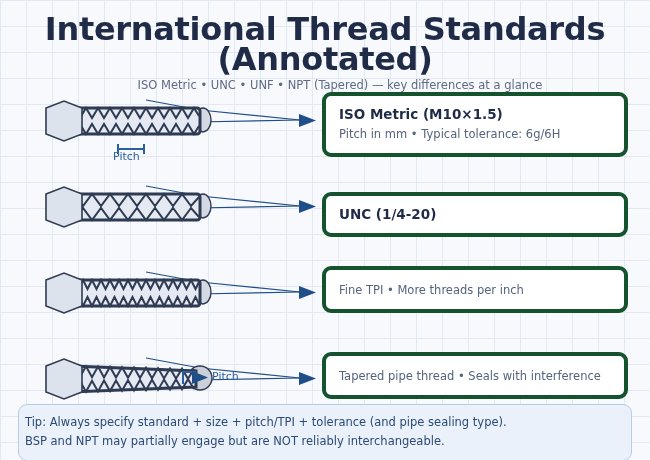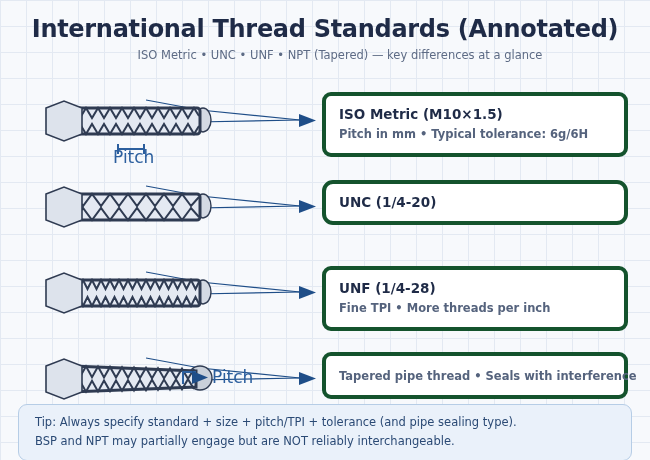--- a/index.html
+++ b/index.html
@@ -36,21 +36,21 @@
 
   
   #header {
     position: absolute;
     left: 0; top: 14px;
     width: 650px;
     text-align: center;
   }
 
   #page-title {
-    font-size: 24px;
+    font-size: 32px;
     font-weight: bold;
     color: #1f2b47;
     letter-spacing: -0.3px;
     line-height: 30px;
   }
 
   #page-subtitle {
     font-size: 11.5px;
     color: #5d6b85;
     line-height: 18px;
@@ -79,61 +79,60 @@
   .anno-card {
     position: absolute;
     left: 322px;
     width: 306px;
     background: #ffffff;
     border: 4px solid #14532d;
     border-radius: 9px;
     padding: 9px 13px 10px 13px;
   }
   .anno-card.c0 { top: 92px; }
-  .anno-card.c1 { top: 180px; border-radius: 11px; }
+  .anno-card.c1 { top: 192px; }
   .anno-card.c2 { top: 266px; }
   .anno-card.c3 { top: 352px; }
 
   .anno-title {
     font-size: 13.5px;
     font-weight: bold;
     color: #1f2b47;
     line-height: 18px;
     white-space: nowrap;
   }
 
   .anno-desc {
     font-size: 11.5px;
     color: #55637d;
     line-height: 17px;
     margin-top: 3px;
     white-space: nowrap;
-    font-weight: bold;
   }
 
   
   .dim-label {
     position: absolute;
-    font-size: 17px;
+    font-size: 11px;
     color: #2c5f9e;
     line-height: 14px;
     white-space: nowrap;
   }
   #pitch-label { left: 113px; top: 150px; }
   #taper-label { left: 212px; top: 370px; }
 
   
   #tip-box {
     position: absolute;
     left: 18px; top: 404px;
     width: 614px;
     background: #eaf1fa;
     border: 1px solid #b6cde6;
     border-radius: 9px;
-    padding: 8px 16px 9px 16px;
+    padding: 8px 16px 9px 6px;
   }
   .tip-line {
     font-size: 11.5px;
     color: #2b4a75;
     line-height: 19px;
     white-space: nowrap;
   }
 </style>
 </head>
 <body>
@@ -221,21 +220,20 @@
   <div class="anno-card c0">
     <div class="anno-title">ISO Metric (M10×1.5)</div>
     <div class="anno-desc">Pitch in mm • Typical tolerance: 6g/6H</div>
   </div>
 
   <div class="anno-card c1">
     <div class="anno-title">UNC (1/4-20)</div>
   </div>
 
   <div class="anno-card c2">
-    <div class="anno-title">UNF (1/4-28)</div>
     <div class="anno-desc">Fine TPI • More threads per inch</div>
   </div>
 
   <div class="anno-card c3">
     <div class="anno-desc">Tapered pipe thread • Seals with interference</div>
   </div>
 
   <div id="tip-box">
     <div class="tip-line">Tip: Always specify standard + size + pitch/TPI + tolerance (and pipe sealing type).</div>
     <div class="tip-line">BSP and NPT may partially engage but are NOT reliably interchangeable.</div>

